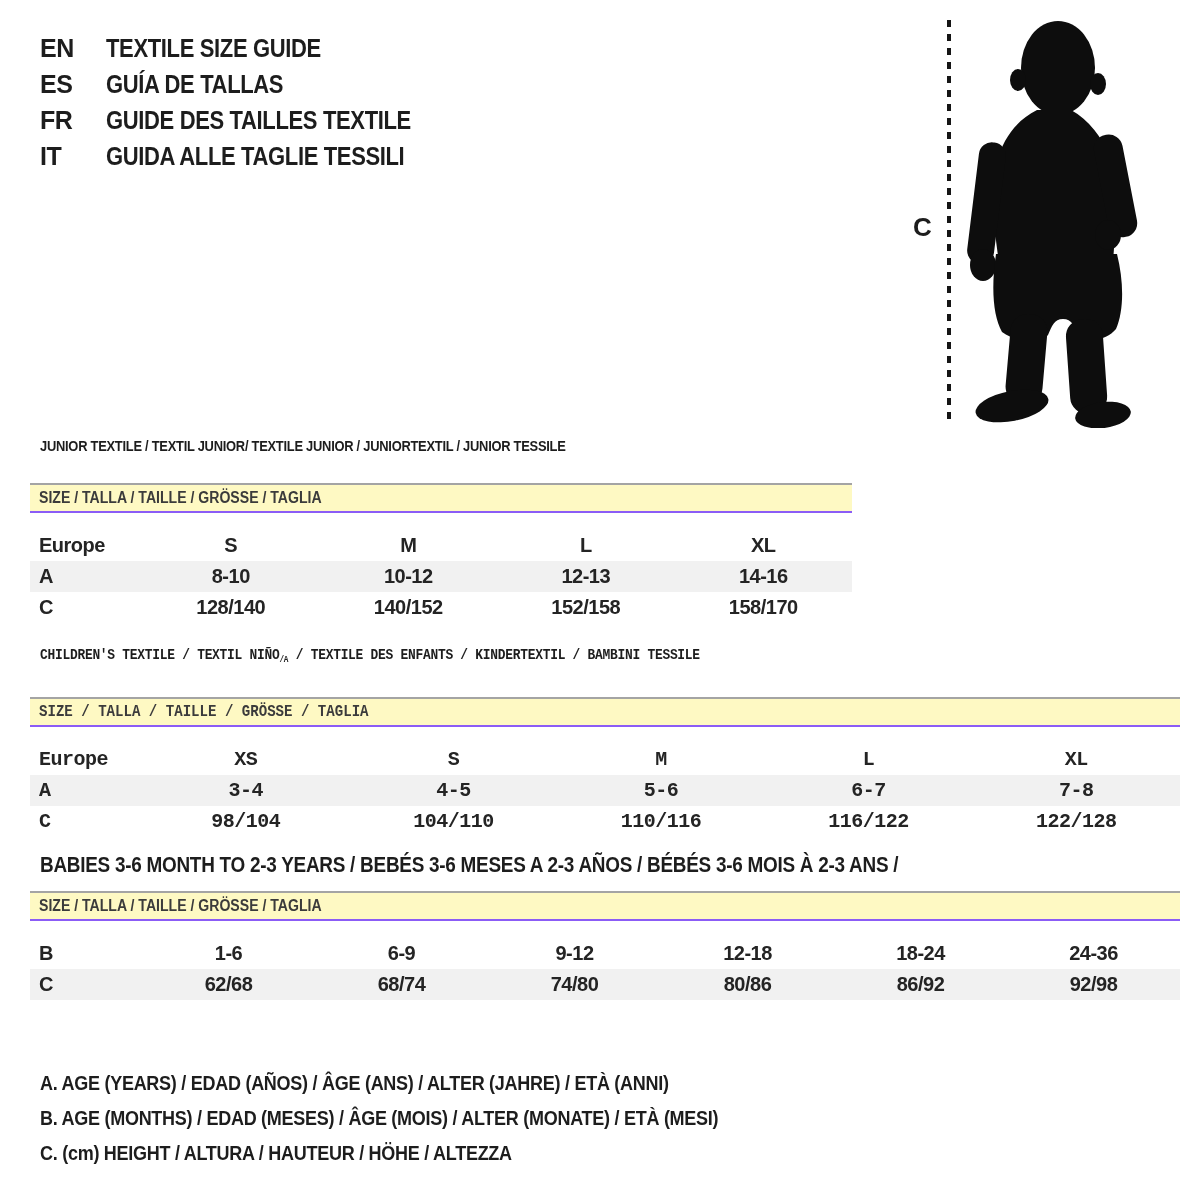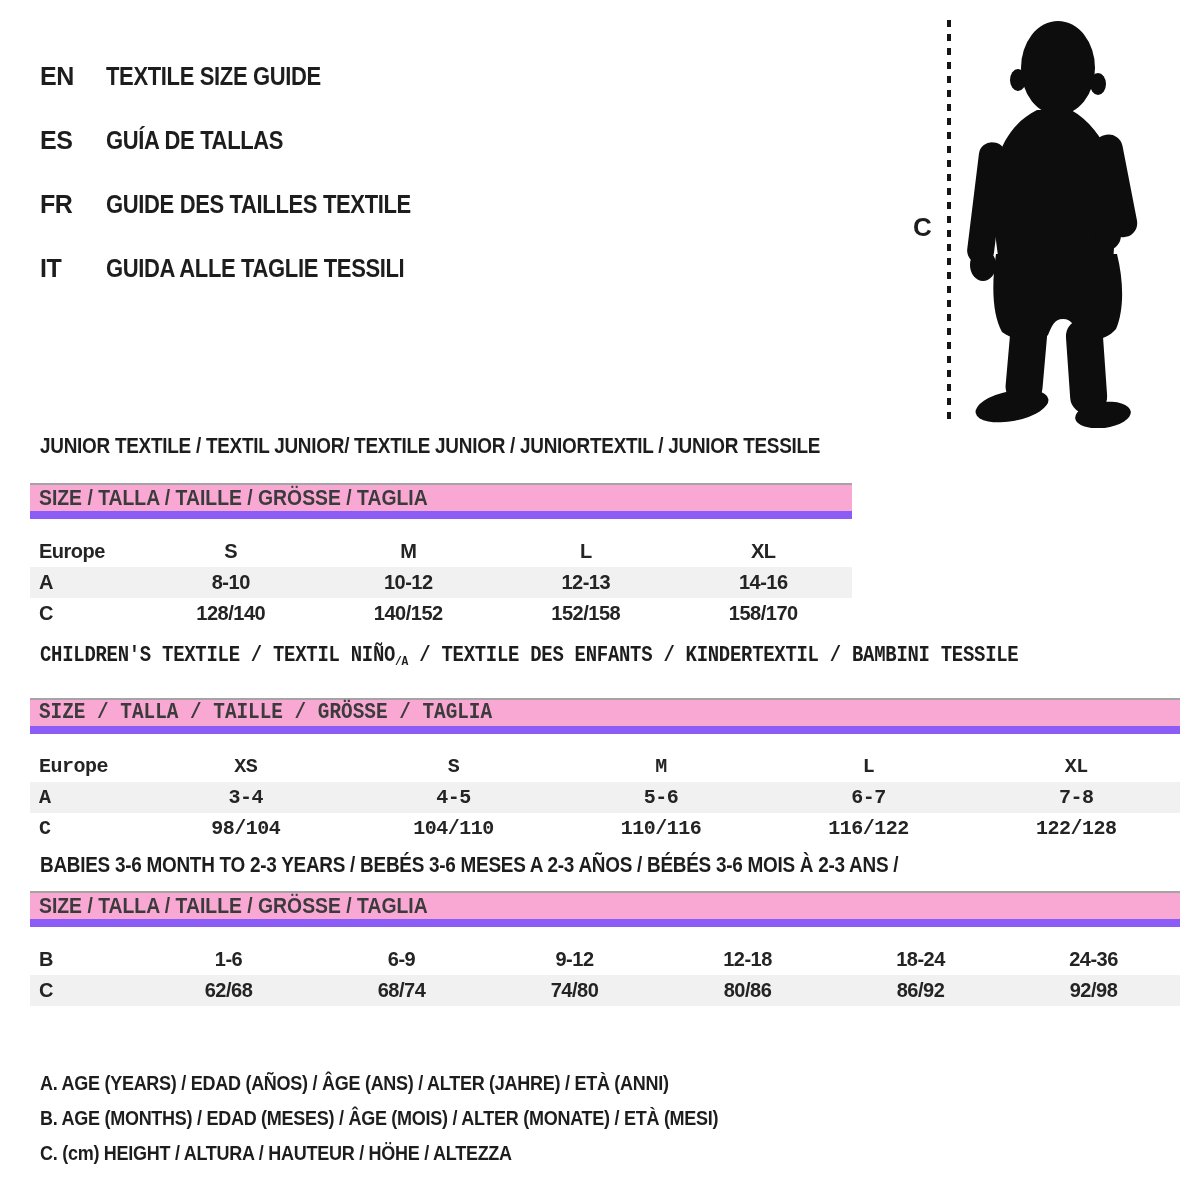--- a/index.html
+++ b/index.html
@@ -10,45 +10,45 @@
     color: #1d1d1d;
     -webkit-font-smoothing: antialiased;
   }
   .page { position: relative; width: 1200px; height: 1200px; overflow: hidden; background:#fff; }
 
   
   .cond { display: inline-block; transform: scaleX(0.88); transform-origin: 0 50%; white-space: nowrap; }
 
   
   .lang-header { position: absolute; left: 40px; top: 30px; }
-  .lang-row { display: flex; align-items: baseline; font-weight: bold; font-size: 25px; line-height: 36px; letter-spacing: -0.4px; margin-top: 28px; }
+  .lang-row { display: flex; align-items: baseline; font-weight: bold; font-size: 25px; line-height: 36px; letter-spacing: -0.4px; }
   .lang-code { width: 66px; flex: 0 0 66px; }
   .lang-title { white-space: nowrap; }
 
   
   .figure { position: absolute; left: 895px; top: 12px; width: 280px; height: 425px; }
   .measure-line {
     position: absolute; left: 52px; top: 8px; width: 4px; height: 404px;
     background: repeating-linear-gradient(to bottom, #151515 0px, #151515 7px, transparent 7px, transparent 14px);
   }
   .measure-label { position: absolute; left: 18px; top: 200px; font-weight: bold; font-size: 26px; }
   .silhouette { position: absolute; left: 70px; top: 4px; }
 
   
   .section { position: absolute; left: 30px; }
-  .section-title { margin: 0; font-weight: bold; font-size: 22px; line-height: 23px; letter-spacing: -0.3px; white-space: nowrap; padding-left: 10px; }
+  .section-title { margin: 0; font-weight: bold; font-size: 15px; line-height: 23px; letter-spacing: -0.3px; white-space: nowrap; padding-left: 10px; }
   .section-title .cond { transform: scaleX(0.86); }
   .sub { font-size: 0.6em; vertical-align: -0.28em; }
 
   .size-bar {
-    background: #f9a8d4;
+    background: #fef9c3;
     border-top: 2px solid #a4a4a4;
-    border-bottom: 8px solid #8b5cf6;
+    border-bottom: 2px solid #8b5cf6;
     height: 26px; line-height: 26px;
-    font-weight: bold; font-size: 22px; color: #3b3b3b;
+    font-weight: bold; font-size: 16px; color: #3b3b3b;
     padding-left: 9px;
   }
   .junior .size-bar   { margin-top: 26px; }
   .children .size-bar { margin-top: 25px; }
   .babies .size-bar   { margin-top: 9px; }
 
   table.size-table { border-collapse: collapse; table-layout: fixed; width: 100%; margin-top: 17px; }
   table.size-table td {
     height: 31px; padding: 0;
     font-weight: bold; font-size: 20px; letter-spacing: -0.5px;

